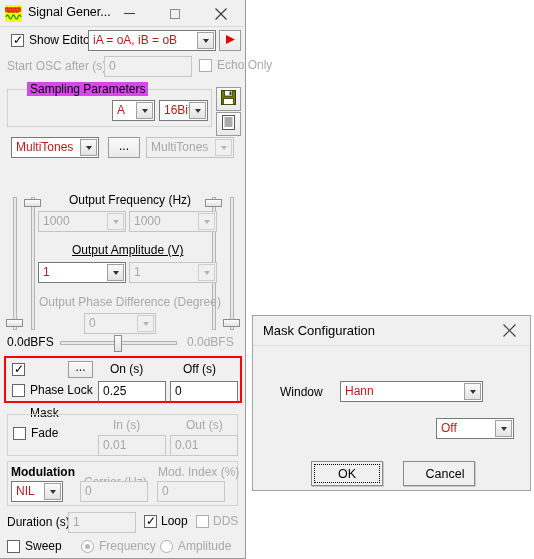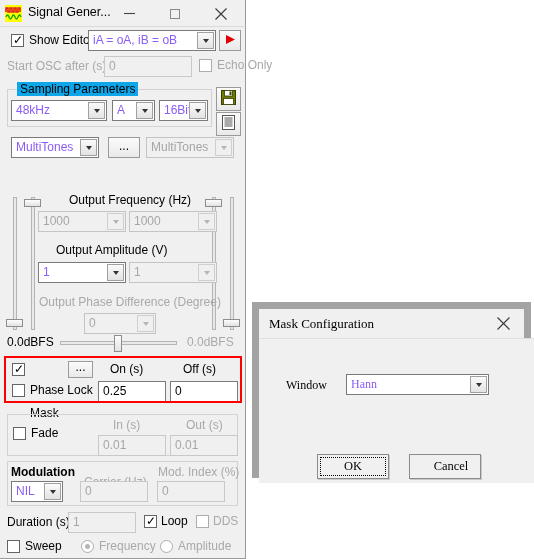--- a/index.html
+++ b/index.html
@@ -56,21 +56,21 @@
   }
   .lbl { position: absolute; white-space: nowrap; font-size: 12px; color: #000; }
   .lbl.dis { color: #a9a9a9; }
 
   .combo {
     position: absolute; height: 21px; background: #fff;
     border: 1px solid #7a7a7a;
   }
   .combo.dis { border-color: #c4c4c4; background: #f0f0f0; }
   .combo .ctext {
-    position: absolute; left: 4px; top: 2px; font-size: 12px; color: #8b5cf6;
+    position: absolute; left: 4px; top: 2px; font-size: 12px; color: #b91c1c;
     white-space: nowrap; overflow: hidden;
   }
   .combo.dis .ctext { color: #a6a6a6; }
   .combo .arrow {
     position: absolute; right: 1px; top: 1px; width: 17px; height: 17px;
     background: linear-gradient(#fafafa,#e3e3e3);
     border: 1px solid #a0a0a0;
     display: flex; align-items: center; justify-content: center;
   }
   .combo.dis .arrow { background: #f0f0f0; border-color: #cfcfcf; }
@@ -89,22 +89,22 @@
   .tbox .ttext {
     position: absolute; left: 4px; top: 2px; font-size: 12px; color: #000;
     white-space: nowrap;
   }
   .tbox.dis .ttext { color: #a6a6a6; }
 
   .gbox {
     position: absolute; border: 1px solid #d4d2d0;
   }
   .gbox .gtitle {
-    position: absolute; top: -8px; left: 9px; padding: 0 3px;
-    background: #0ea5e9; font-size: 12px; color: #000; white-space: nowrap;
+    position: absolute; top: -8px; left: 19px; padding: 0 3px;
+    background: #d946ef; font-size: 12px; color: #000; white-space: nowrap;
   }
 
   .btn {
     position: absolute;
     background: linear-gradient(#fbfbfb,#e9e9e9);
     border: 1px solid #9a9a9a;
     display: flex; align-items: center; justify-content: center;
     font-size: 12px; color: #000;
   }
 
@@ -137,22 +137,22 @@
     background: linear-gradient(#fdfdfd,#e2e2e2); border: 1px solid #8d8d8d;
   }
 
   #mask-highlight {
     position: absolute; left: 4px; top: 356px; width: 238px; height: 47px;
     border: 2px solid #ff0000; pointer-events: none;
   }
 
   
   #dialog {
-    position: absolute; left: 252px; top: 302px; width: 279px; height: 176px;
-    background: #f0f0f0; border: 7px solid #a3a3a3; font-family: Liberation Serif, serif;
+    position: absolute; left: 252px; top: 315px; width: 279px; height: 176px;
+    background: #f0f0f0; border: 1px solid #a3a3a3;
   }
   #dlg-title {
     position: absolute; left: 10px; top: 7px;
     font-size: 13px; color: #000;
   }
   #dlg-close {
     position: absolute; right: 0; top: 0; width: 42px; height: 28px;
     display: flex; align-items: center; justify-content: center; color: #333;
   }
   #dlg-body {
@@ -225,26 +225,20 @@
 
     <div class="lbl dis" style="left:7px; top:59px;">Start OSC after (s)</div>
     <div class="tbox dis" style="left:104px; top:56px; width:88px;">
       <span class="ttext">0</span>
     </div>
     <div class="cb disabled" style="left:199px; top:59px;"></div>
     <div class="lbl dis" style="left:217px; top:58px;">Echo Only</div>
 
     <div class="gbox" style="left:7px; top:89px; width:205px; height:38px;">
       <span class="gtitle">Sampling Parameters</span>
-    </div>
-    <div class="combo" style="left:11px; top:100px; width:96px;">
-      <span class="ctext">48kHz</span>
-      <span class="arrow">
-          <i></i>
-        </span>
     </div>
     <div class="combo" style="left:112px; top:100px; width:43px;">
       <span class="ctext">A</span>
       <span class="arrow">
           <i></i>
         </span>
     </div>
     <div class="combo" style="left:159px; top:100px; width:49px;">
       <span class="ctext">16Bit</span>
       <span class="arrow">
@@ -316,21 +310,21 @@
           <i></i>
         </span>
     </div>
     <div class="combo dis" style="left:129px; top:211px; width:88px;">
       <span class="ctext">1000</span>
       <span class="arrow">
           <i></i>
         </span>
     </div>
 
-    <div class="lbl" style="left:56px; top:243px;">Output Amplitude (V)</div>
+    <div class="lbl" style="left:72px; top:243px;text-decoration:underline;">Output Amplitude (V)</div>
     <div class="combo" style="left:38px; top:262px; width:88px;">
       <span class="ctext">1</span>
       <span class="arrow">
           <i></i>
         </span>
     </div>
     <div class="combo dis" style="left:129px; top:262px; width:88px;">
       <span class="ctext">1</span>
       <span class="arrow">
           <i></i>
@@ -432,20 +426,26 @@
     </div>
     <div id="dlg-body">
       <div class="lbl" style="left:27px; top:39px;">Window</div>
       <div class="combo" style="left:87px; top:35px; width:143px;">
         <span class="ctext">Hann</span>
         <span class="arrow">
             <i></i>
           </span>
       </div>
 
+      <div class="combo" style="left:183px; top:72px; width:78px;">
+        <span class="ctext">Off</span>
+        <span class="arrow">
+            <i></i>
+          </span>
+      </div>
 
       <div class="dbtn" style="left:58px; top:115px; width:72px;">
         <span class="focusring"></span>
         <span>OK</span>
       </div>
       <div class="dbtn" style="left:150px; top:115px; width:72px;padding-left:12px;">
         <span>Cancel</span>
       </div>
     </div>
   </div>

